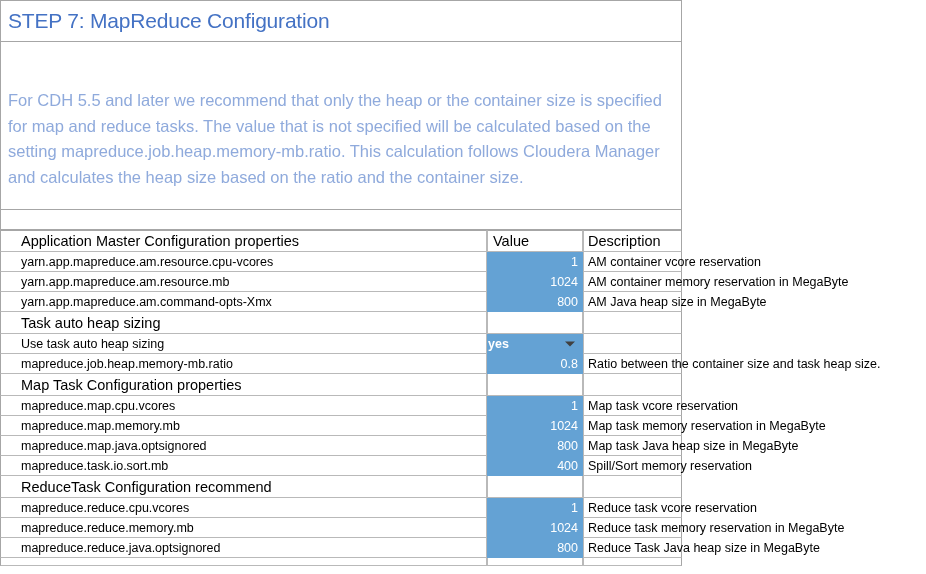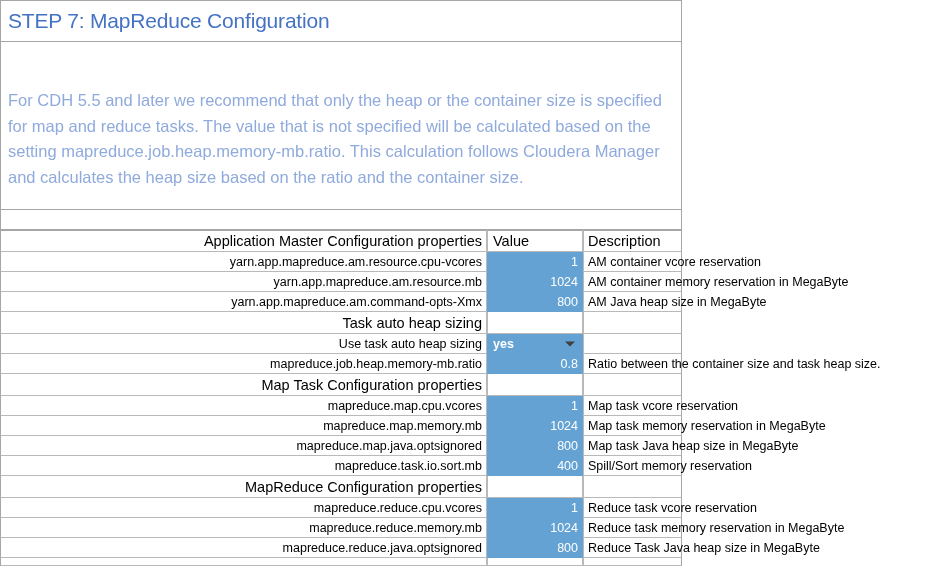--- a/index.html
+++ b/index.html
@@ -91,23 +91,23 @@
     border-top: none;
     background: #ffffff;
     overflow: visible;
     white-space: nowrap;
   }
 
   
   .c-prop {
     width: 487px;
     min-width: 487px;
-    padding-left: 12px;
+    padding-left: 20px;
     border-left: 1px solid #a6a6a6;
-    justify-content: flex-end;
+    justify-content: flex-start;
     padding-right: 4px;
   }
   .c-prop .note {
     font-size: 12.5px;
     color: #000;
   }
   .row.tall .c-prop { font-size: 14.5px; }
   .row.header-sec .c-prop { font-size: 14.5px; }
 
   
@@ -125,21 +125,20 @@
     border-right-color: #64a2d4;
     border-bottom-color: #64a2d4;
     font-weight: 400;
   }
 
   
   .c-val.select-cell {
     background: #64a2d4;
     color: #ffffff;
     justify-content: flex-start;
-    padding-left: 5px;
     padding-right: 4px;
     font-weight: bold;
     border-left-color: #64a2d4;
     border-right-color: #64a2d4;
     border-bottom-color: #64a2d4;
     position: relative;
   }
   .c-val.select-cell .sel-label { font-size: 12.5px; }
   .chev {
     position: absolute;
@@ -324,21 +323,21 @@
         </div>
         <div class="cell c-val filled">
           <span>400</span>
         </div>
         <div class="cell c-desc">
           <span class="desc-text">Spill/Sort memory reservation</span>
         </div>
       </div>
       <div class="row tall header-sec">
         <div class="cell c-prop">
-          <span>MapReduce Configuration properties</span>
+          <span>ReduceTask Configuration recommend</span>
         </div>
         <div class="cell c-val" style="border-top-color: rgb(100, 162, 212);"></div>
         <div class="cell c-desc"></div>
       </div>
       <div class="row">
         <div class="cell c-prop">
           <span>mapreduce.reduce.cpu.vcores</span>
         </div>
         <div class="cell c-val filled">
           <span>1</span>

